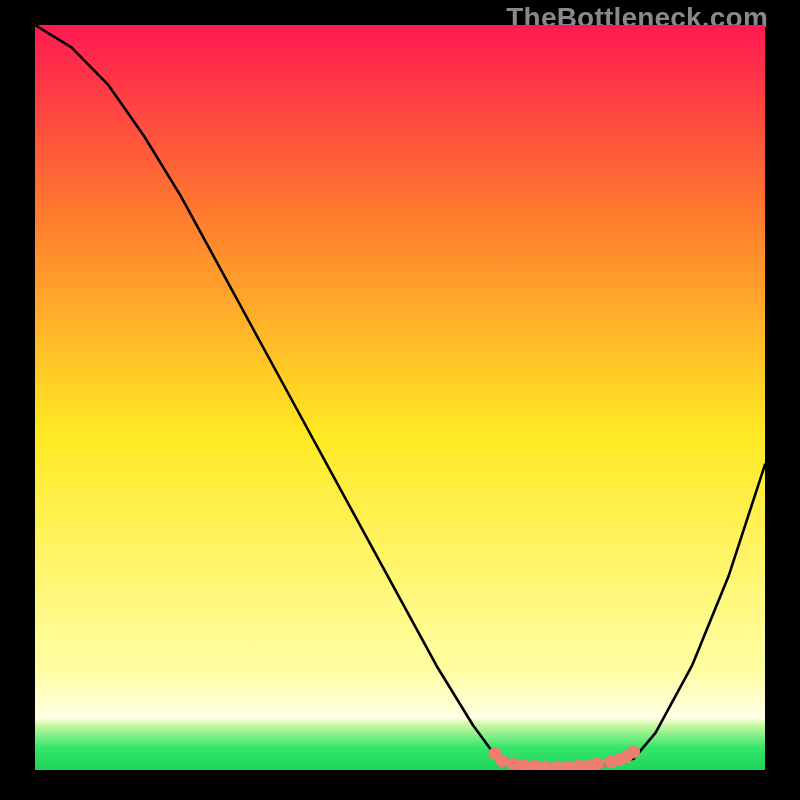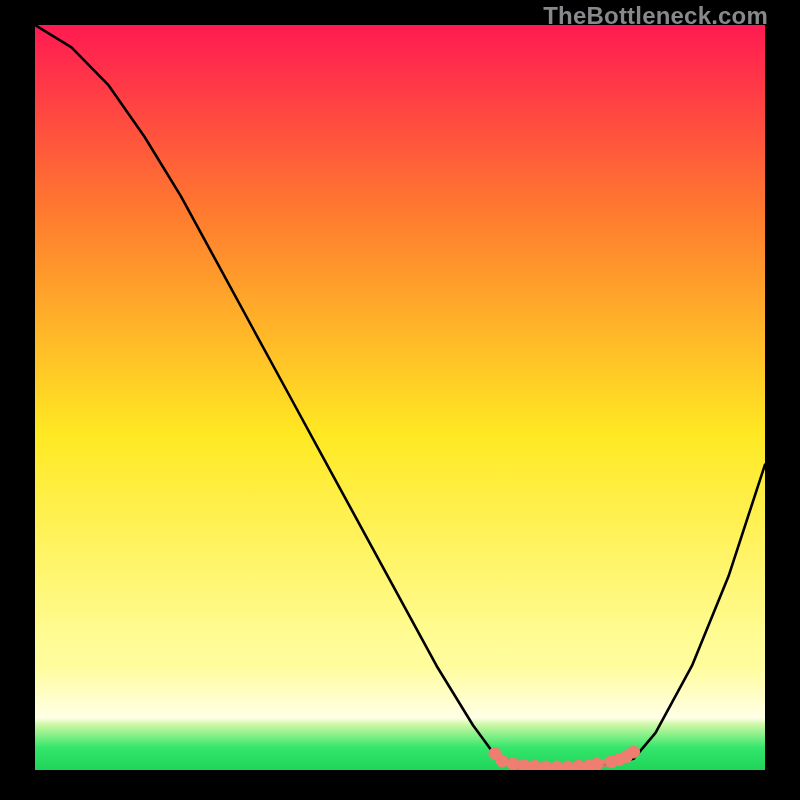--- a/index.html
+++ b/index.html
@@ -14,21 +14,21 @@
     position: relative;
     width: 800px;
     height: 800px;
     background: #000000;
   }
   .attribution {
     position: absolute;
     top: 2px;
     right: 32px;
     font-family: Arial, Helvetica, sans-serif;
-    font-size: 24px;
+    font-size: 28px;
     font-weight: 600;
     color: #87898c;
     letter-spacing: 0.2px;
   }
   .plot-wrap {
     position: absolute;
     left: 35px;
     top: 25px;
     width: 730px;
     height: 745px;

